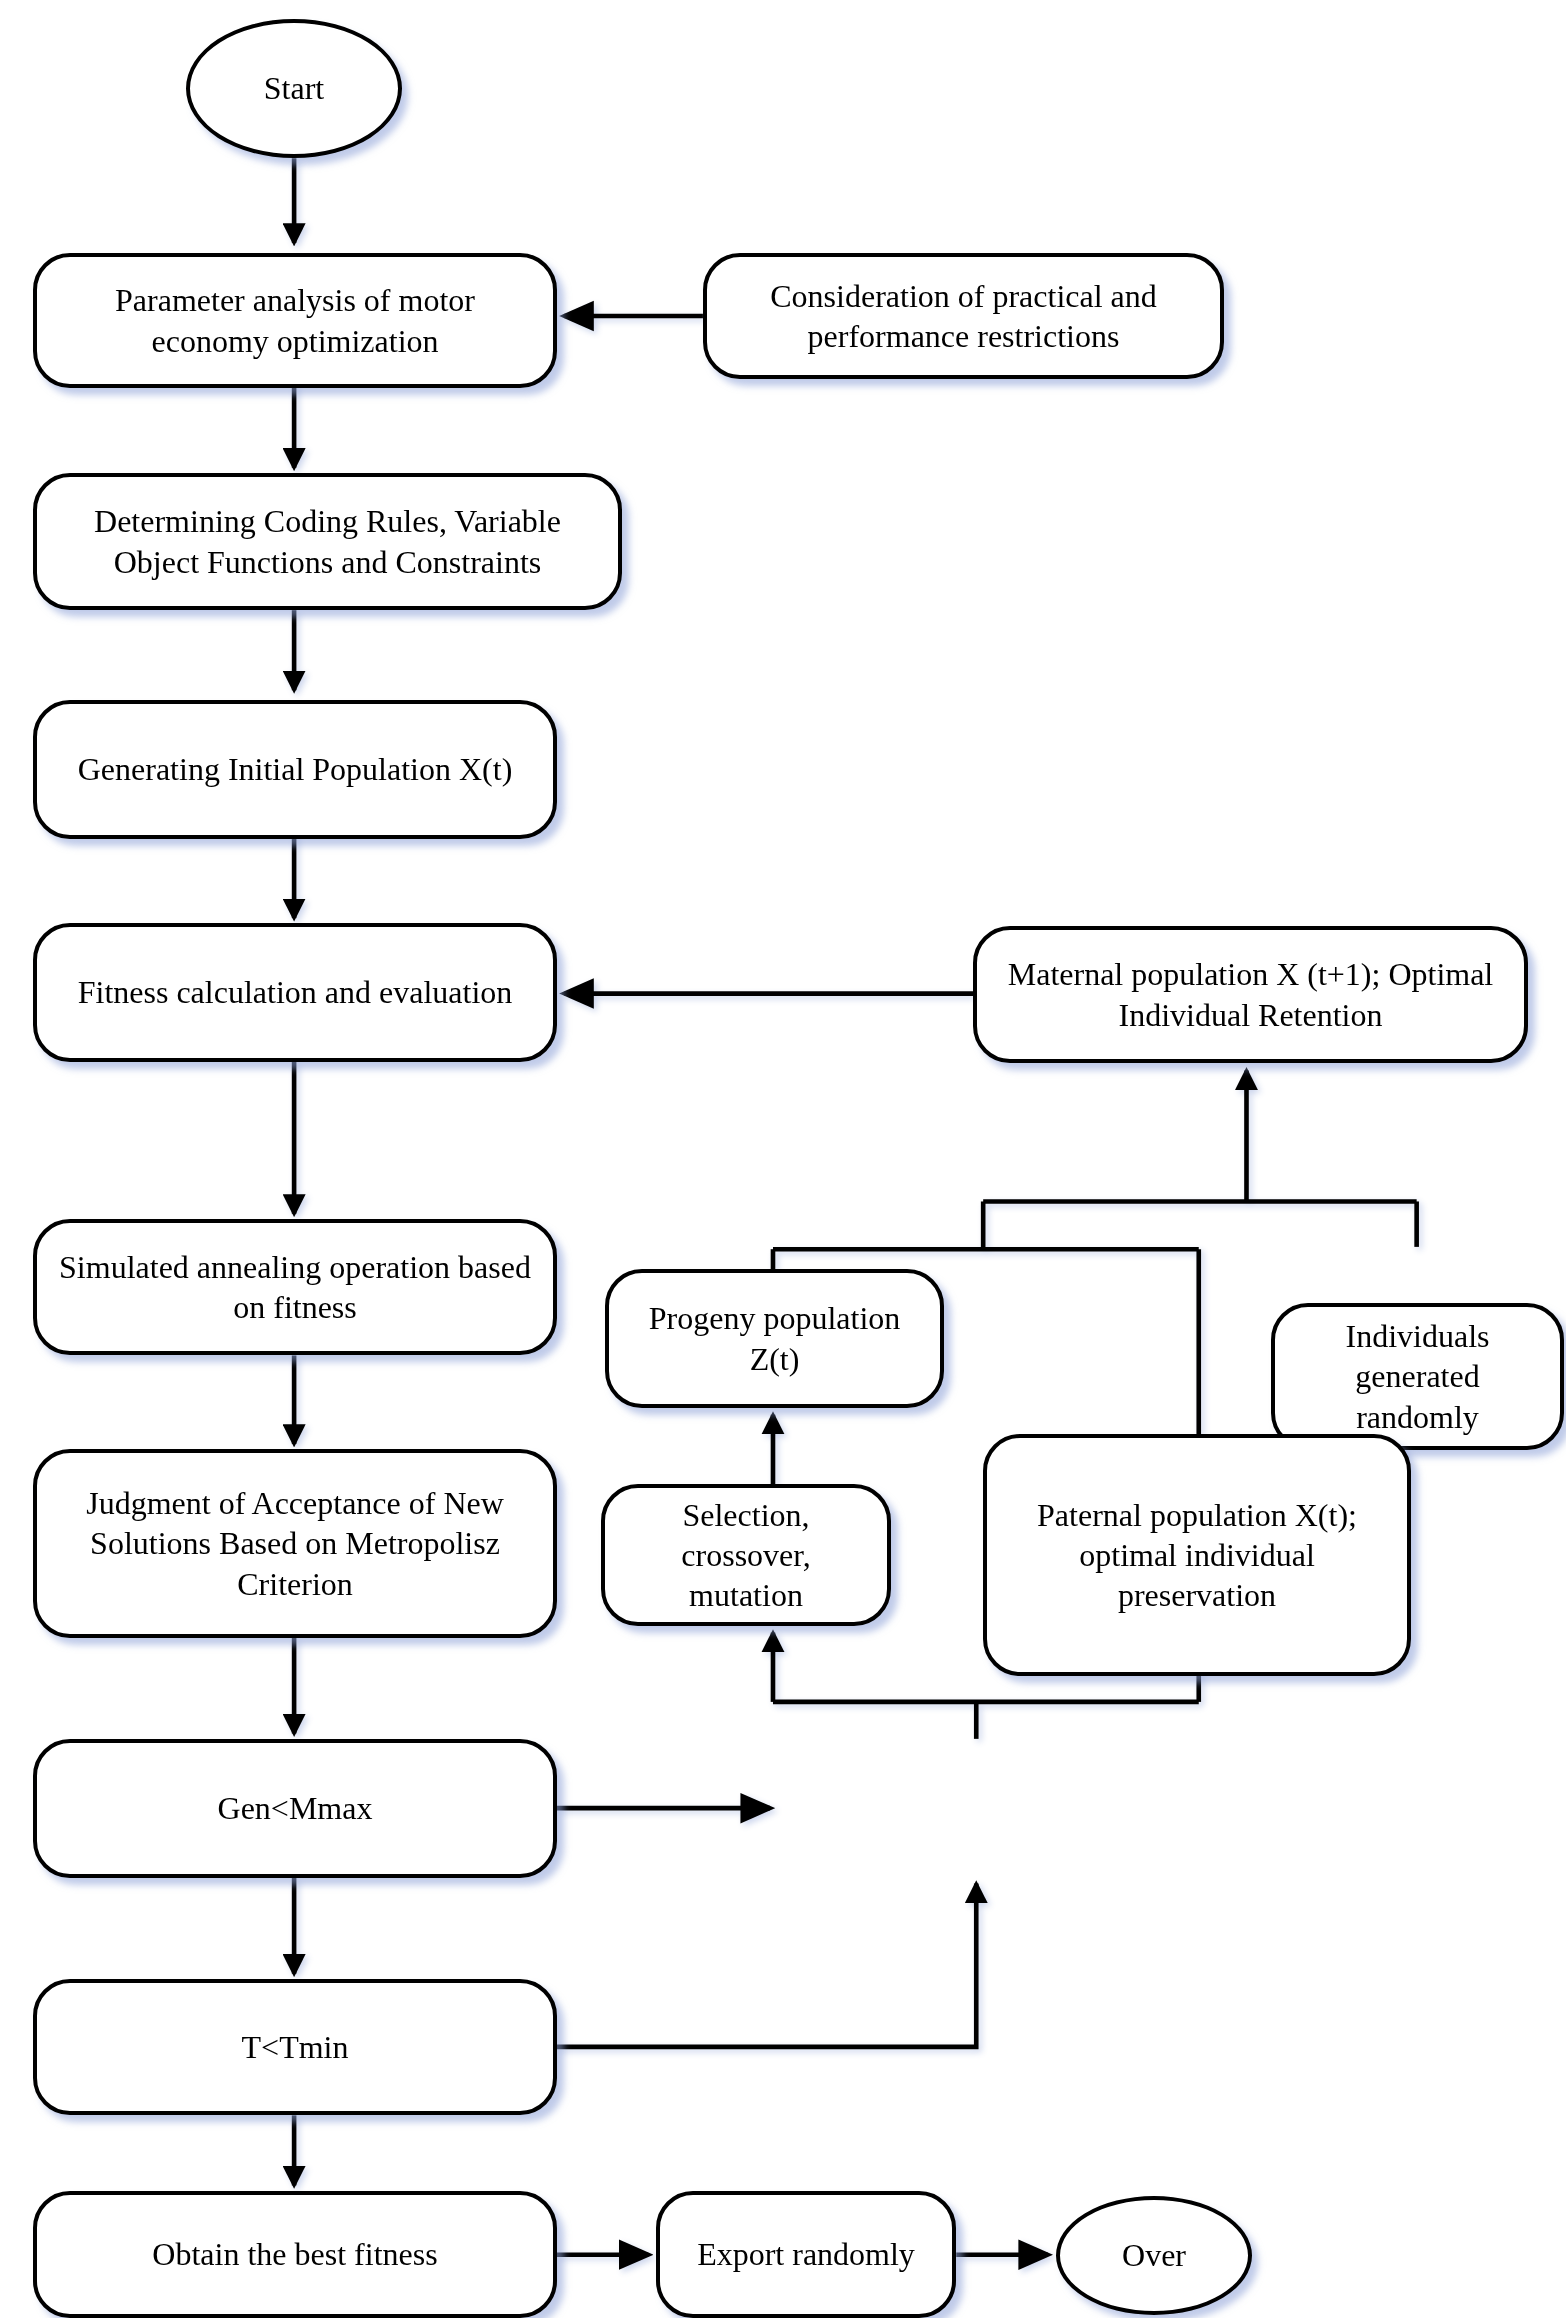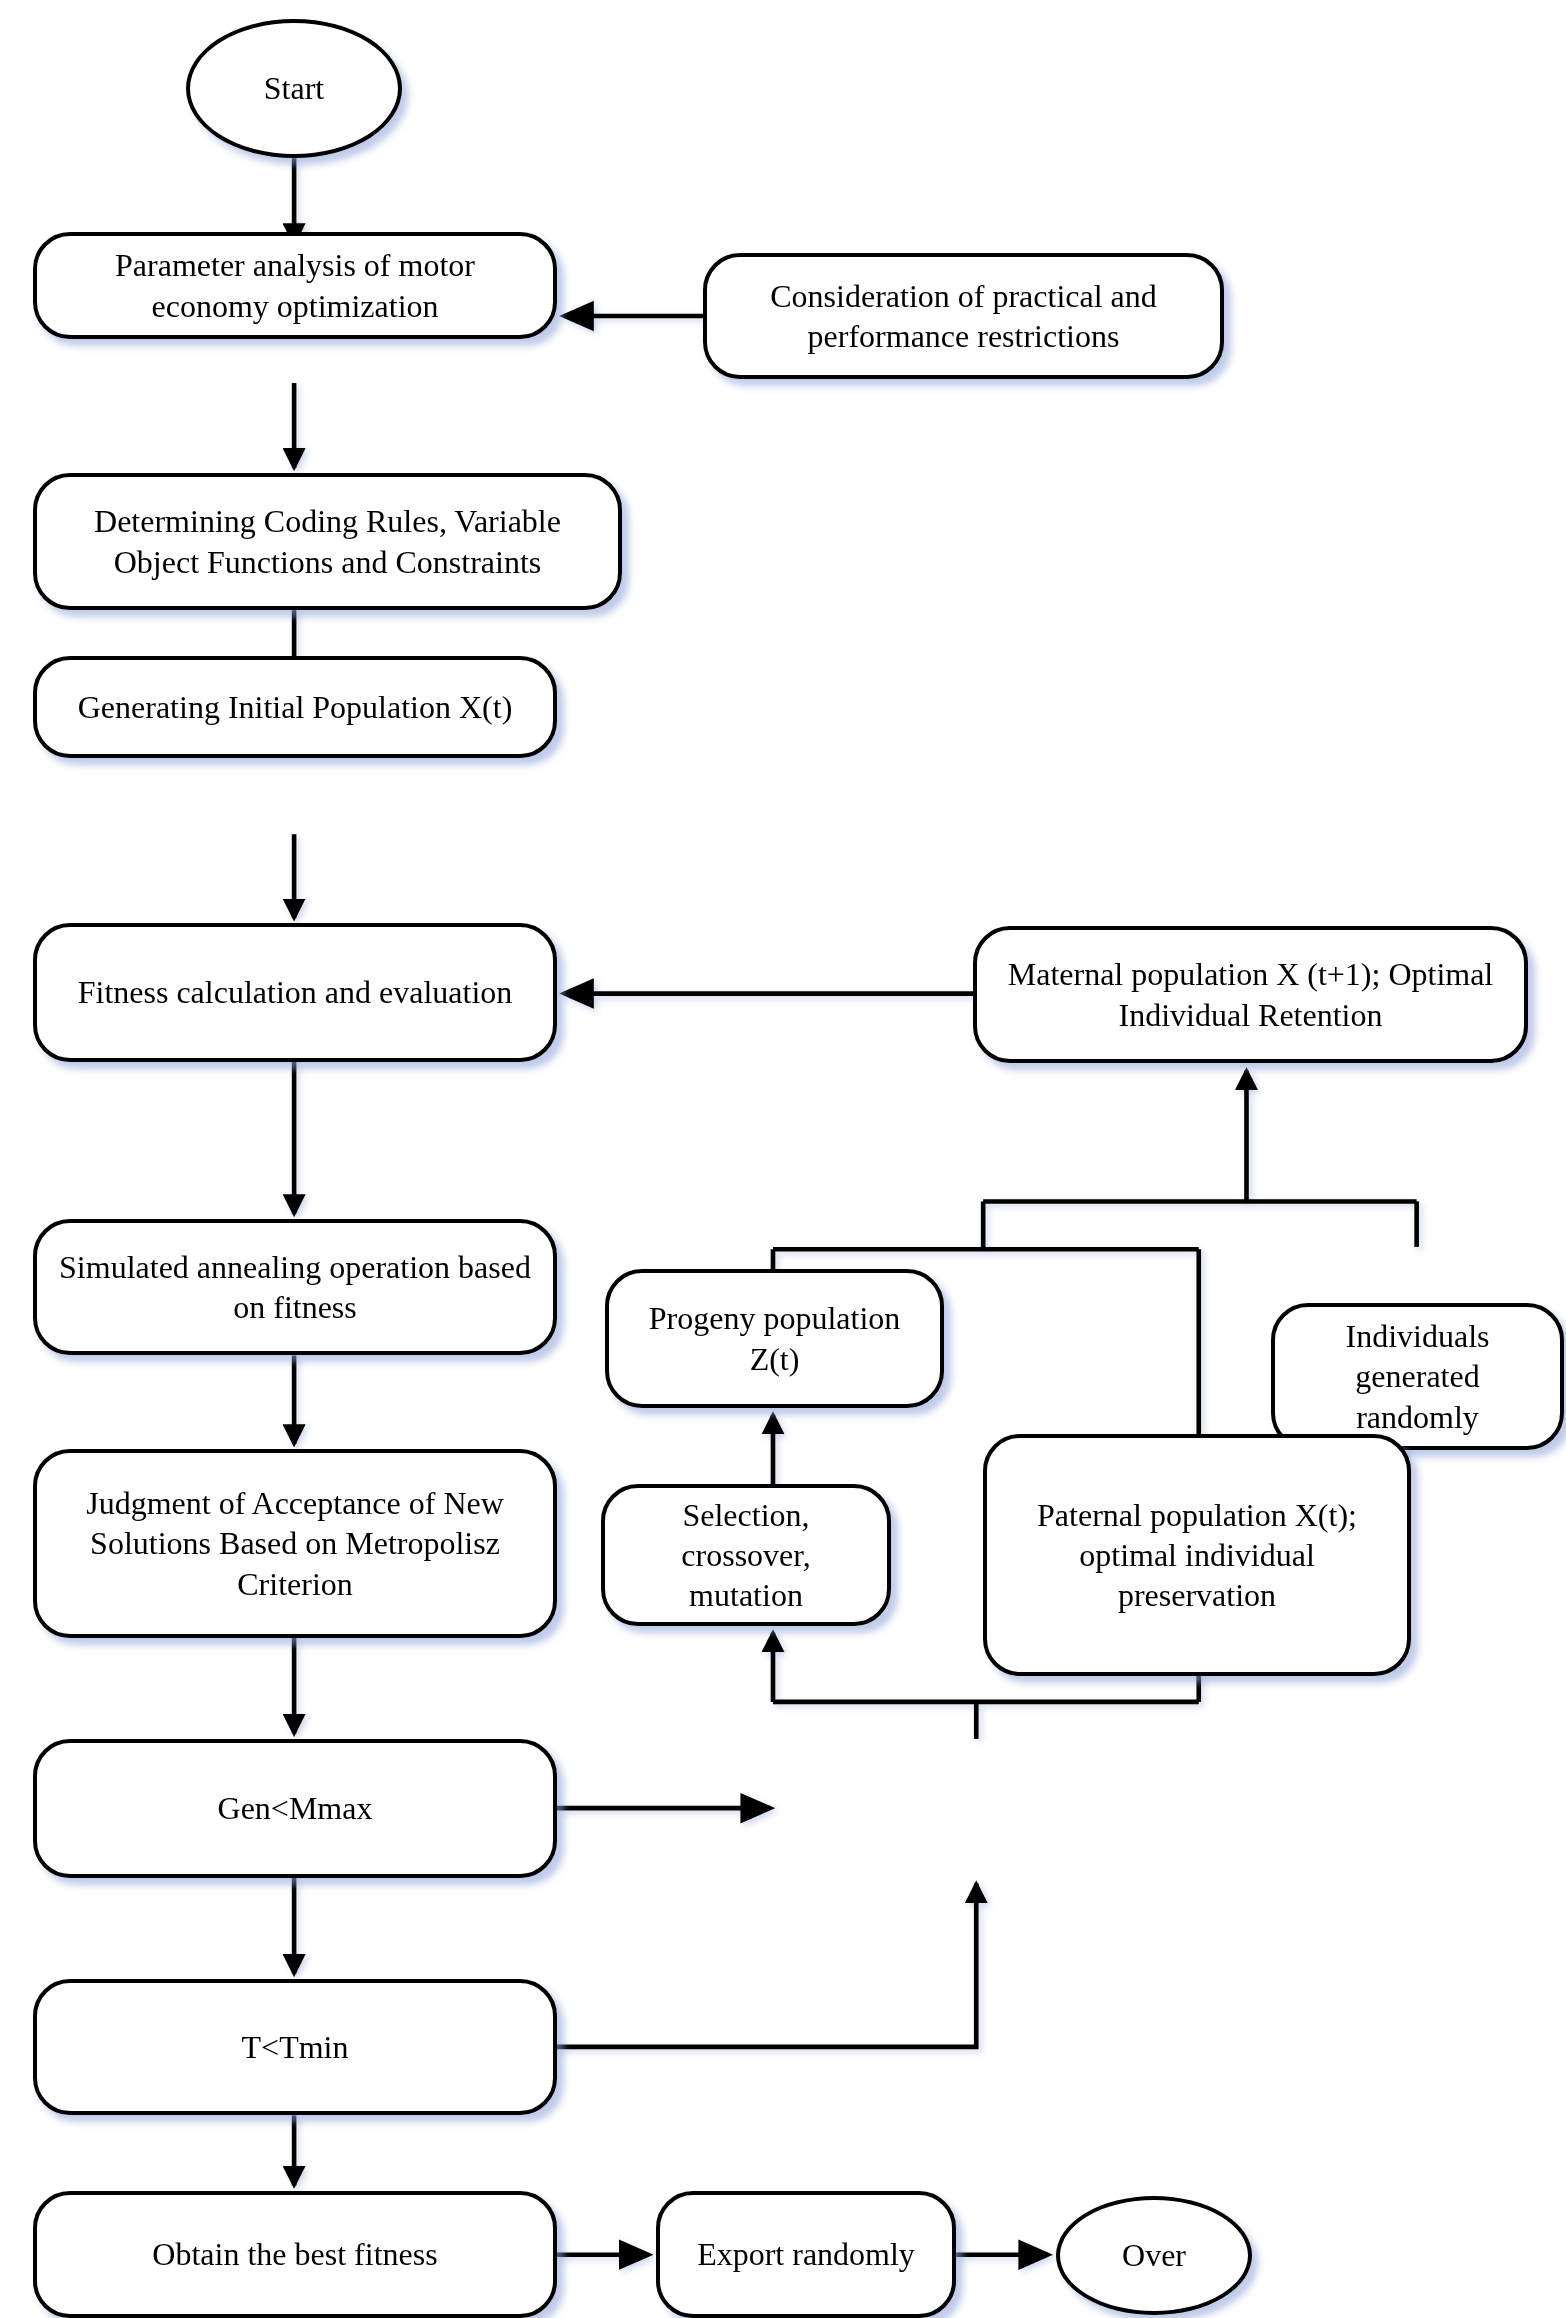--- a/index.html
+++ b/index.html
@@ -95,33 +95,33 @@
       <path d="M1277,1560 L1840,1560"></path>
       <path d="M1840,1619 L1840,1560"></path>
       <path d="M1619,1560 L1619,1390" marker-end="url(#ah)"></path>
     </g>
   </svg>
 
   <div class="node ellipse" style="left:186px;top:19px;width:216px;height:139px">
     <span>Start</span>
   </div>
 
-  <div class="node" style="left:33px;top:232px;width:524px;height:107px">
+  <div class="node" style="left:33px;top:253px;width:524px;height:135px">
     <span>Parameter analysis of motor economy optimization</span>
   </div>
 
   <div class="node" style="left:703px;top:253px;width:521px;height:126px">
     <span>Consideration of practical and performance restrictions</span>
   </div>
 
   <div class="node" style="left:33px;top:473px;width:589px;height:137px">
     <span>Determining Coding Rules, Variable Object Functions and Constraints</span>
   </div>
 
-  <div class="node" style="left:33px;top:656px;width:524px;height:102px">
+  <div class="node" style="left:33px;top:700px;width:524px;height:139px">
     <span>Generating Initial Population X(t)</span>
   </div>
 
   <div class="node" style="left:33px;top:923px;width:524px;height:139px">
     <span>Fitness calculation and evaluation</span>
   </div>
 
   <div class="node" style="left:973px;top:926px;width:555px;height:137px">
     <span>Maternal population X (t+1); Optimal Individual Retention</span>
   </div>

